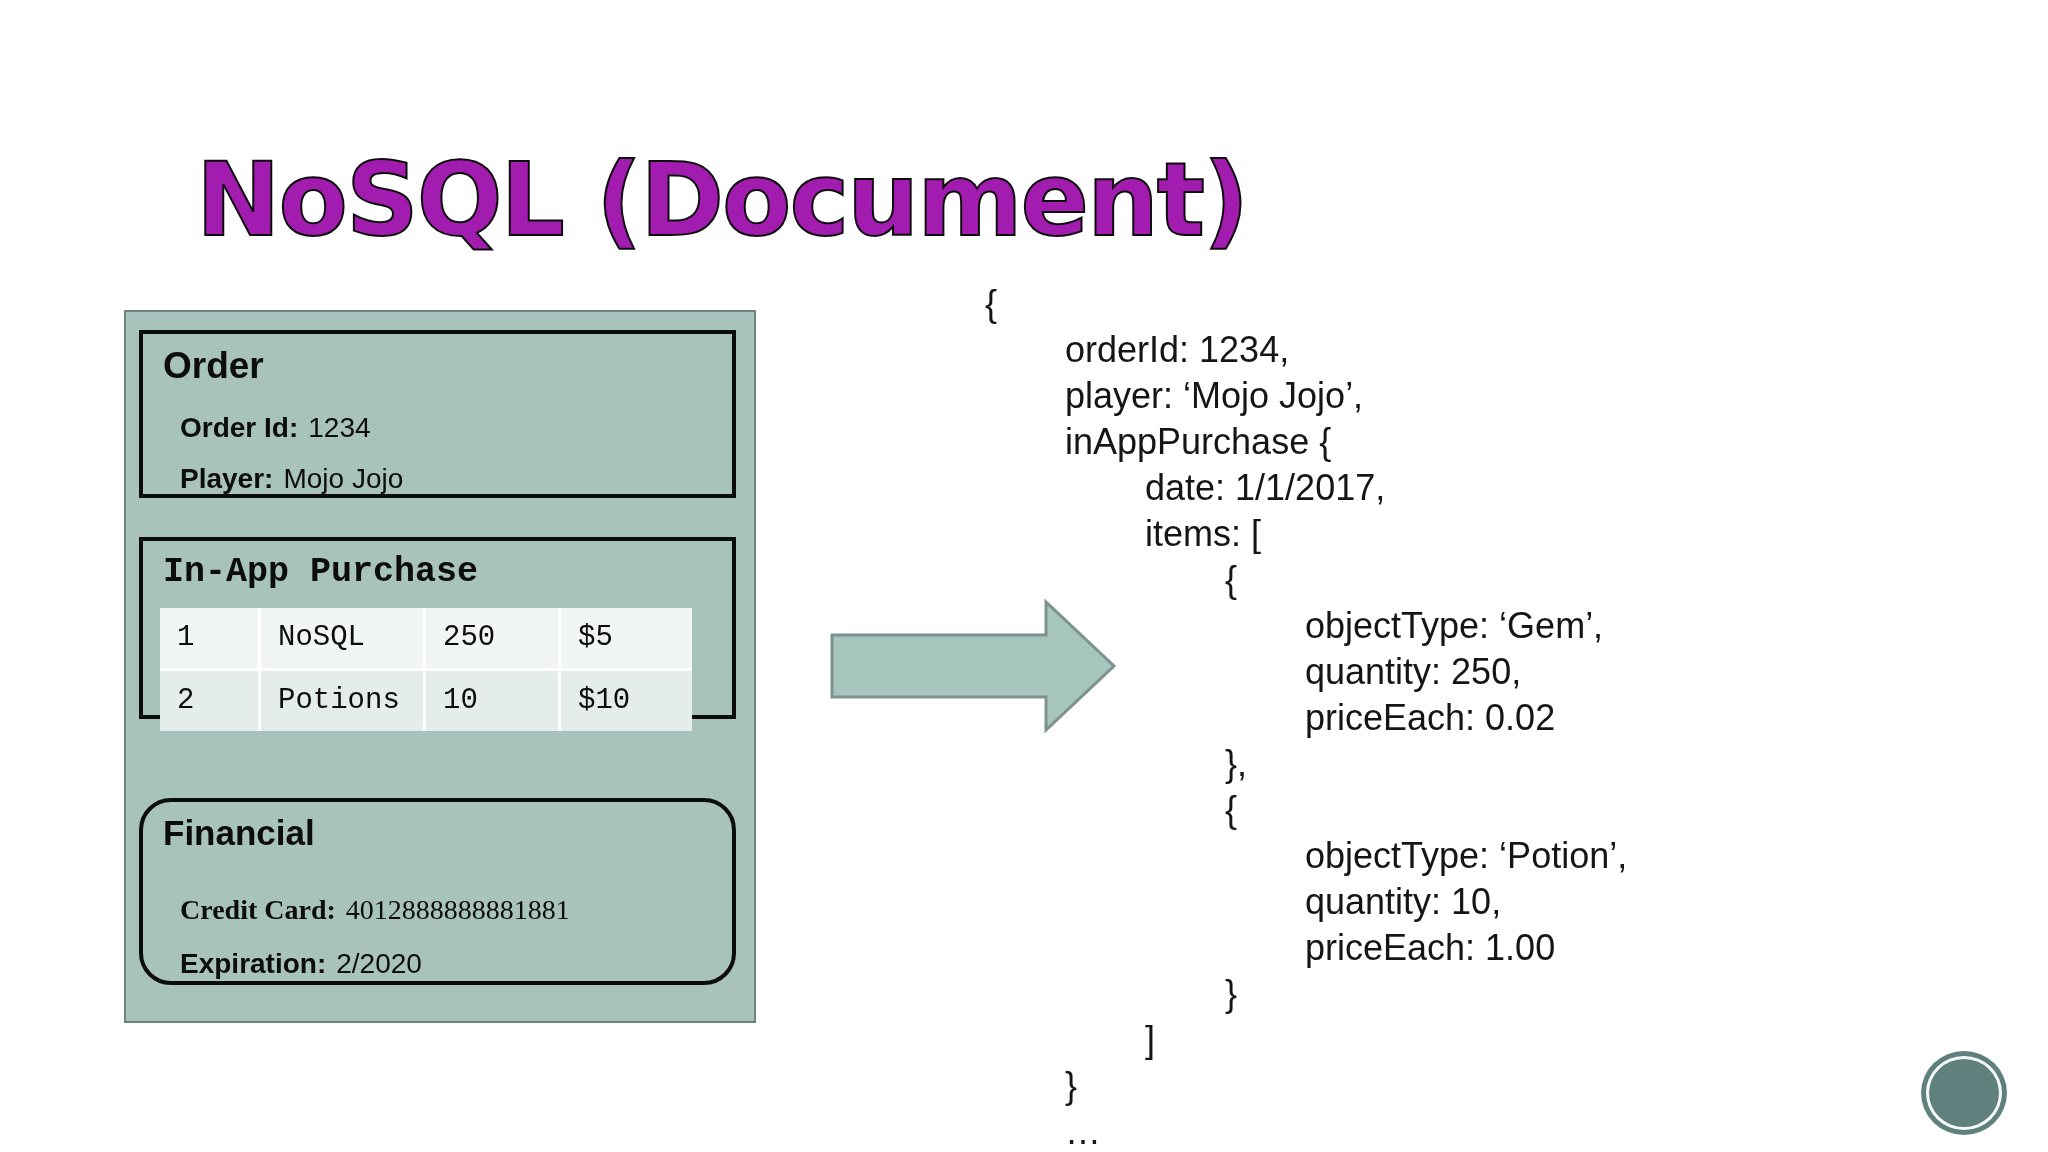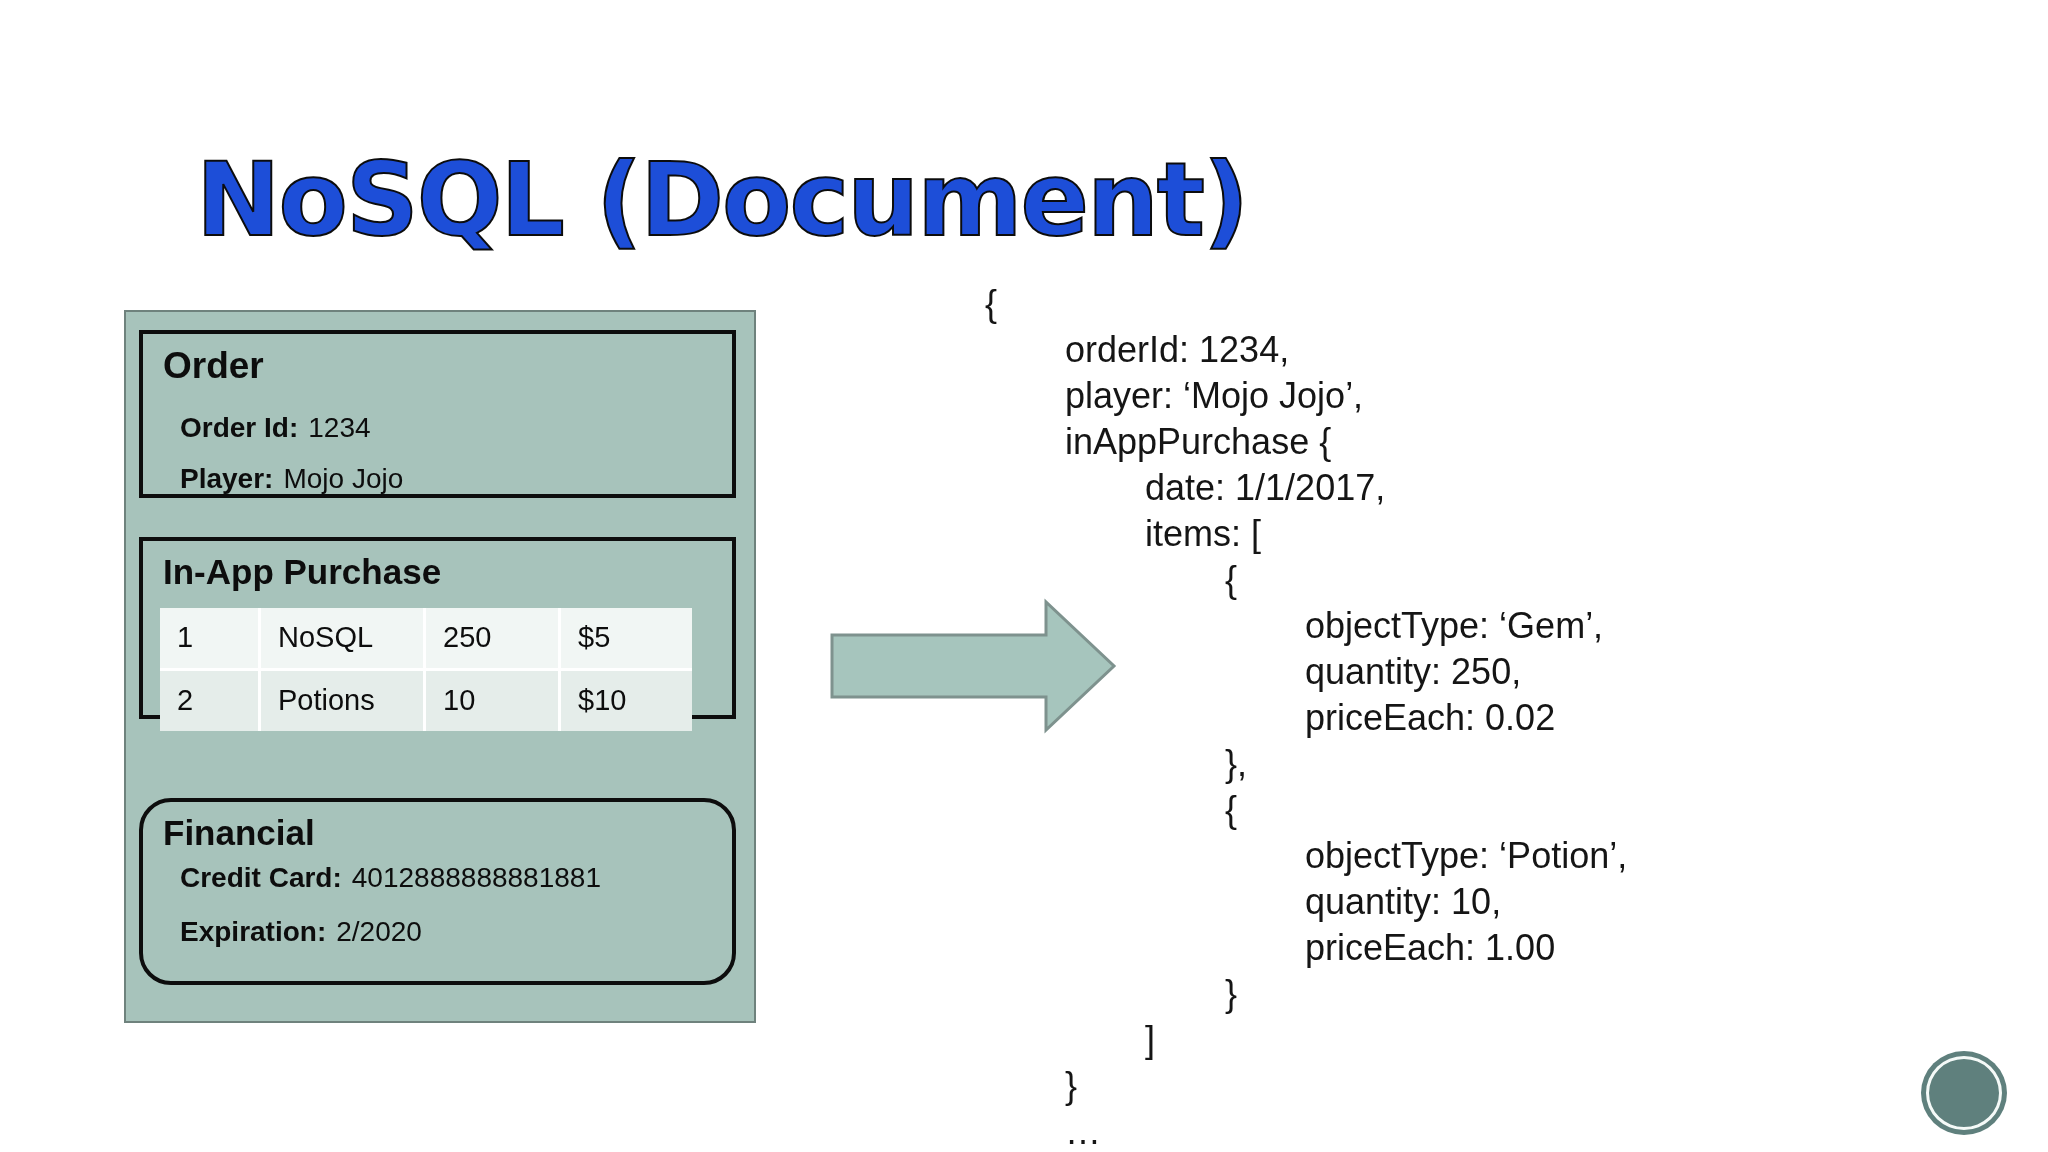--- a/index.html
+++ b/index.html
@@ -7,49 +7,49 @@
   .slide {
     position:relative; width:2048px; height:1152px; background:#ffffff;
     font-family:"Liberation Sans", sans-serif; color:#111;
   }
 
   
   .title {
     position:absolute; left:196px; top:142px;
     font-family:"DejaVu Sans", sans-serif;
     font-size:101px; font-weight:800; letter-spacing:-2px;
-    color:#1d4ed8; -webkit-text-stroke:2px #0c0c0c;
+    color:#a21caf; -webkit-text-stroke:2px #0c0c0c;
     white-space:nowrap; line-height:1.15;
   }
 
   
   .panel {
     position:absolute; left:124px; top:310px; width:632px; height:713px;
     background:#a7c3bb; border:2px solid #6f827d; box-sizing:border-box;
   }
   .rec-box {
     position:absolute; left:13px; width:597px;
     border:4px solid #0d0d0d; box-sizing:border-box;
   }
   .box-order     { top:18px;  height:168px; }
-  .box-inapp     { top:225px; height:182px; }
+  .box-inapp     { top:225px; height:182px;font-family:Liberation Mono, monospace; }
   .box-financial { top:486px; height:187px;border-radius:32px; }
 
   .box-title {
     font-weight:bold; color:#0d0d0d;
     font-size:35px; margin:12px 0 0 20px; line-height:1.1;
   }
   .box-order .box-title { font-size:37px; }
 
   .field {
     font-size:28px; margin-left:37px; color:#0d0d0d; line-height:1.1;
   }
   .box-order .field-1     { margin-top:26px; }
   .box-order .field-2     { margin-top:21px; }
-  .box-financial .field-1 { margin-top:10px; }
+  .box-financial .field-1 { margin-top:42px;font-family:Liberation Serif, serif; }
   .box-financial .field-2 { margin-top:24px; }
   .field-label { font-weight:bold; margin-right:10px; }
 
   
   .iap-table {
     margin:16px 0 0 17px; width:532px;
     display:grid; grid-template-columns:98px 162px 132px 131px;
     gap:3px; background:#ffffff;
   }
   .iap-cell {

